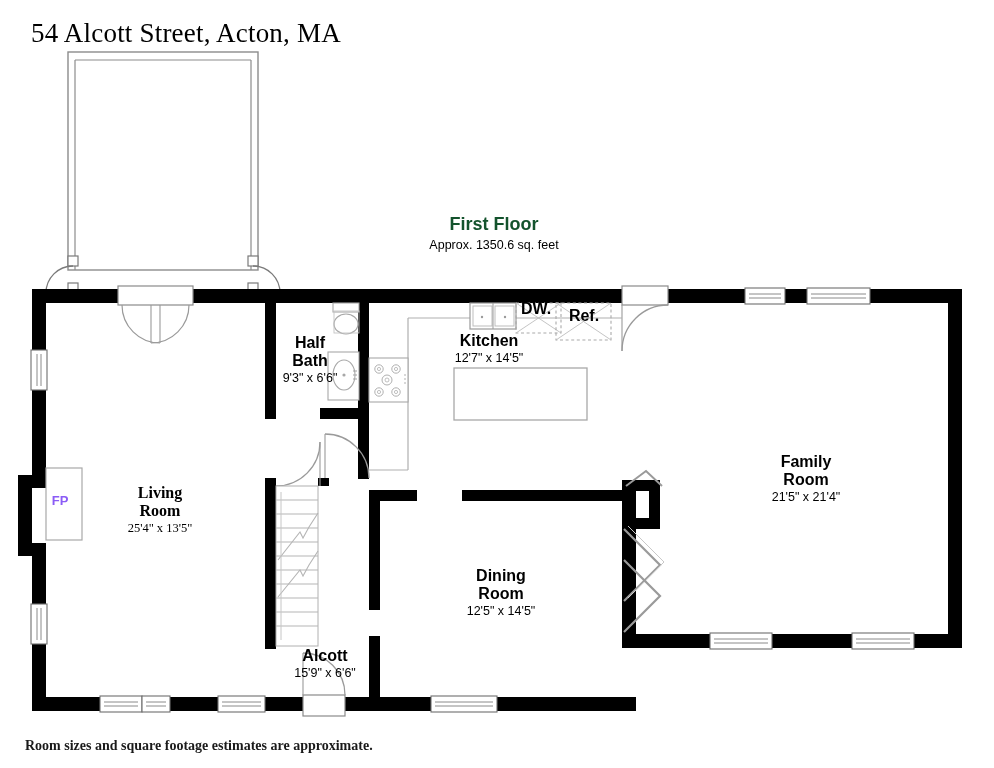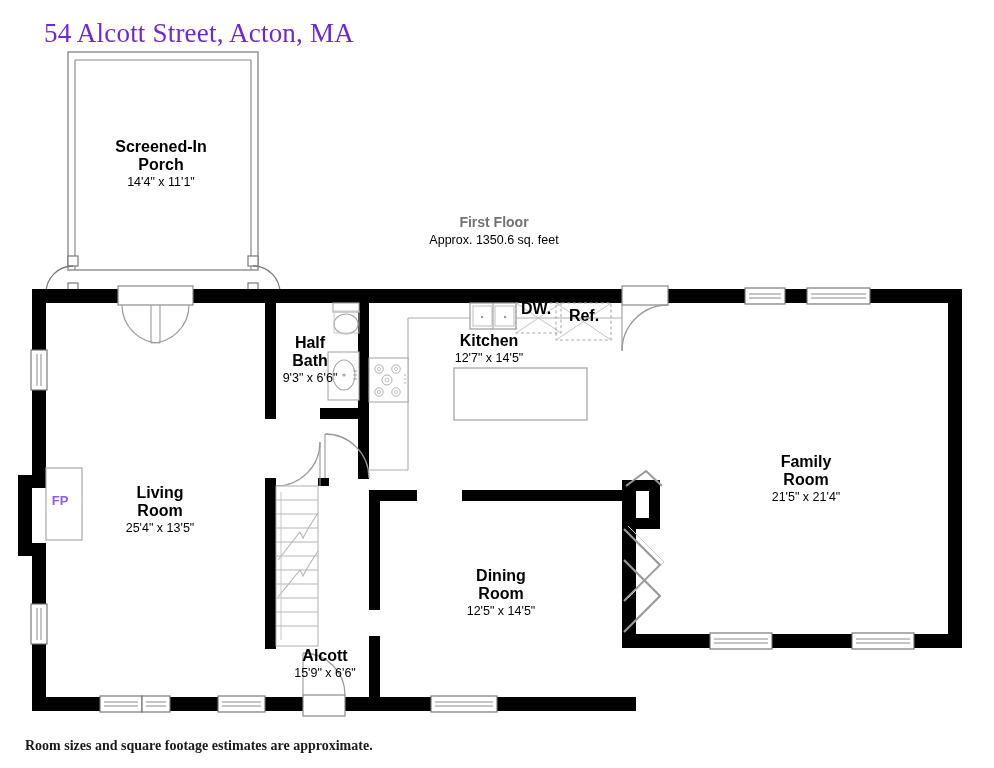--- a/index.html
+++ b/index.html
@@ -15,25 +15,25 @@
     overflow: hidden;
   }
   #page {
     position: relative;
     width: 994px;
     height: 768px;
     background: #ffffff;
   }
   #title {
     position: absolute;
-    left: 44px;
+    left: 31px;
     top: 18px;
     font-family: "Liberation Serif", serif;
     font-size: 27px;
-    color: #6d28d9;
+    color: #000000;
     letter-spacing: 0.2px;
     white-space: nowrap;
   }
   #footnote {
     position: absolute;
     left: 25px;
     top: 738px;
     font-family: "Liberation Serif", serif;
     font-size: 14px;
     color: #1a1a1a;
@@ -73,22 +73,22 @@
     position: absolute;
     left: 494px;
     top: 214px;
     transform: translateX(-50%);
     text-align: center;
     white-space: nowrap;
   }
   #floor-heading .fh-title {
     display: block;
     font-weight: bold;
-    font-size: 14px;
-    color: #737373;
+    font-size: 18px;
+    color: #14532d;
   }
   #floor-heading .fh-sub {
     display: block;
     font-size: 12.5px;
     color: #000;
     margin-top: 3px;
     text-align: right;
   }
   .appl-label {
     position: absolute;
@@ -386,44 +386,39 @@
       <line x1="353" y1="379" x2="357" y2="379" stroke="#a8a8a8" stroke-width="1.1"></line>
     </g>
 
   </svg>
 
   <div id="floor-heading">
     <span class="fh-title">First Floor</span>
     <span class="fh-sub">Approx. 1350.6 sq. feet</span>
   </div>
 
-  <div class="room-label two-line" style="left:161px; top:138px;">
-    <span class="rl-name">Screened-In
-Porch</span>
-    <span class="rl-dims">14'4" x 11'1"</span>
-  </div>
 
   <div class="room-label two-line" style="left:310px; top:334px;">
     <span class="rl-name">Half
 Bath</span>
     <span class="rl-dims">9'3" x 6'6"</span>
   </div>
 
   <div class="room-label" style="left:489px; top:332px;">
     <span class="rl-name">Kitchen</span>
     <span class="rl-dims">12'7" x 14'5"</span>
   </div>
 
   <div class="room-label two-line" style="left:794px; top:453px;margin-left:12px;">
     <span class="rl-name">Family
 Room</span>
     <span class="rl-dims">21'5" x 21'4"</span>
   </div>
 
-  <div class="room-label two-line" style="left:160px; top:484px;">
+  <div class="room-label two-line" style="left:160px; top:484px;font-family:Liberation Serif, serif;">
     <span class="rl-name">Living
 Room</span>
     <span class="rl-dims">25'4" x 13'5"</span>
   </div>
 
   <div class="room-label two-line" style="left:501px; top:567px;">
     <span class="rl-name">Dining
 Room</span>
     <span class="rl-dims">12'5" x 14'5"</span>
   </div>

